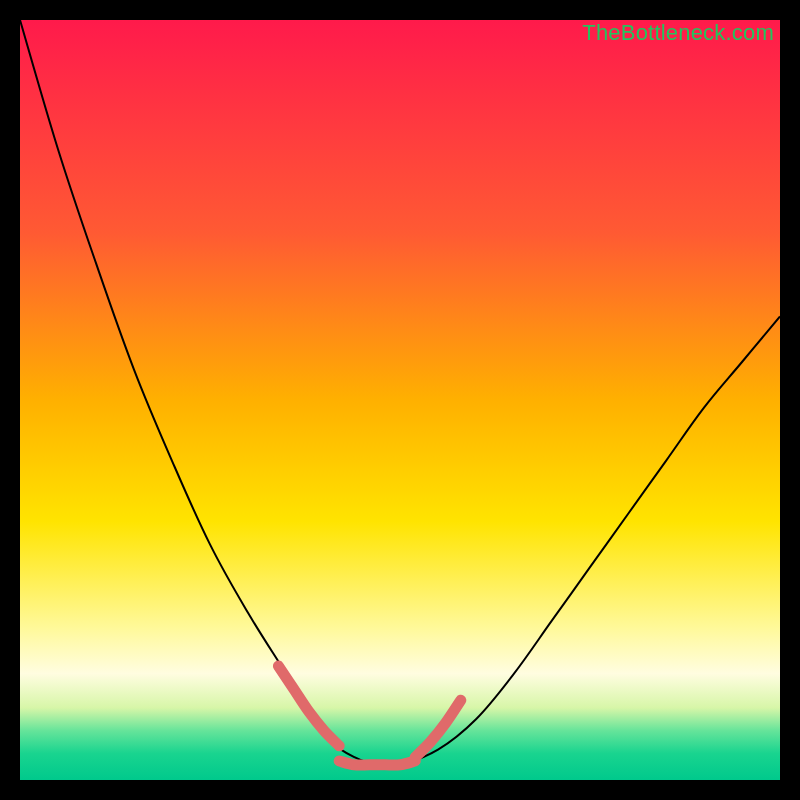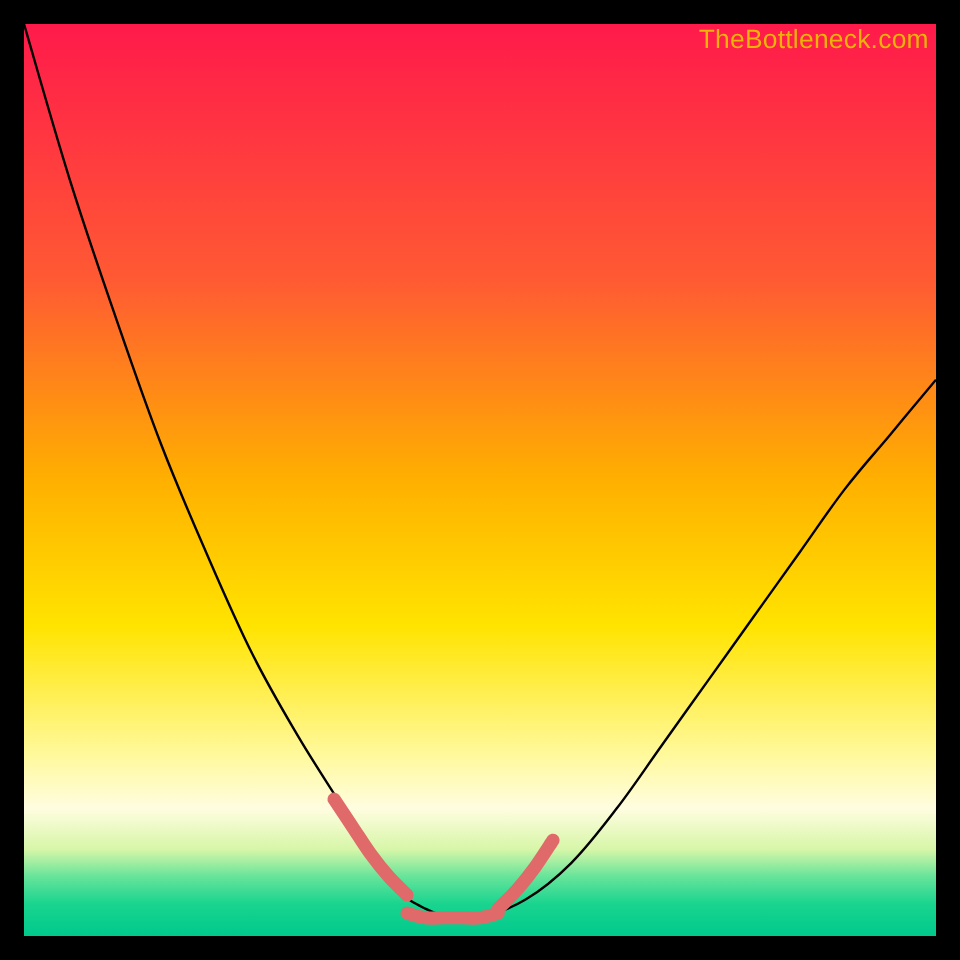--- a/index.html
+++ b/index.html
@@ -23,21 +23,21 @@
     position: absolute;
     left: 0;
     top: 0;
     width: 760px;
     height: 760px;
   }
   .watermark {
     position: absolute;
     top: 0;
     right: 6px;
-    color: #eab308;
+    color: #22c55e;
     font-size: 22px;
     letter-spacing: 0.2px;
     user-select: none;
     pointer-events: none;
   }
 </style>
 </head>
 <body>
 
 <div class="frame">

